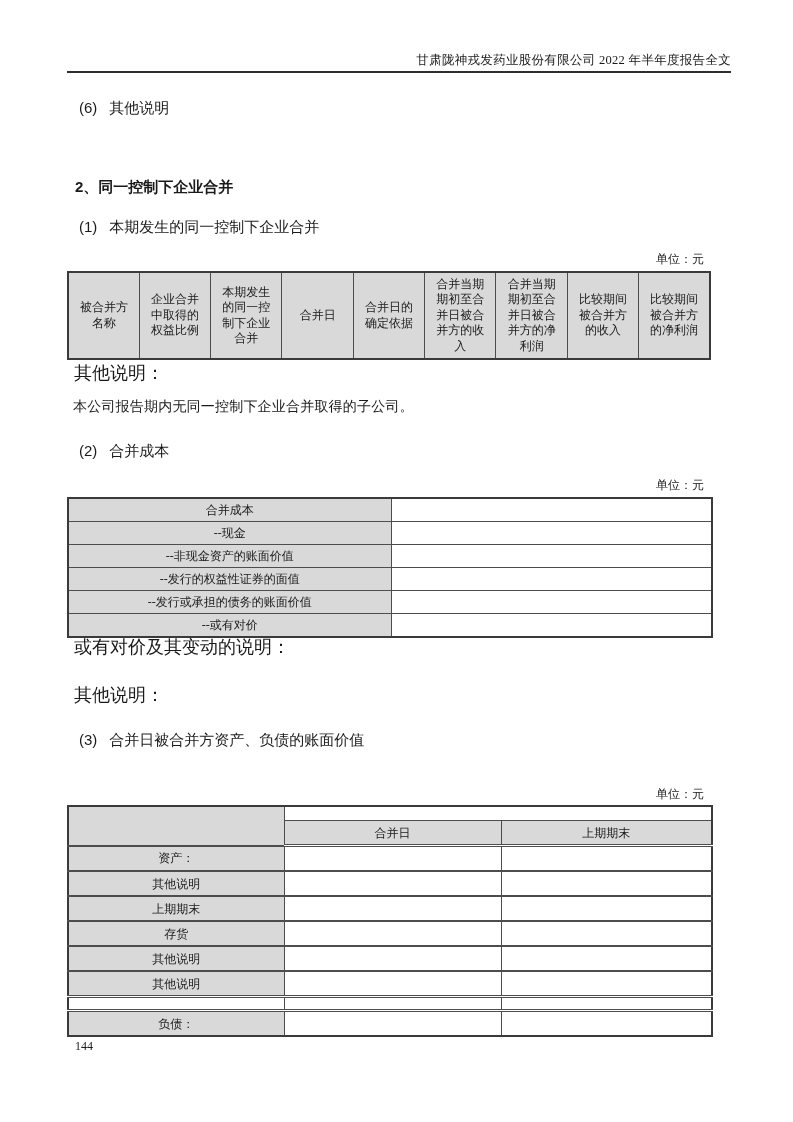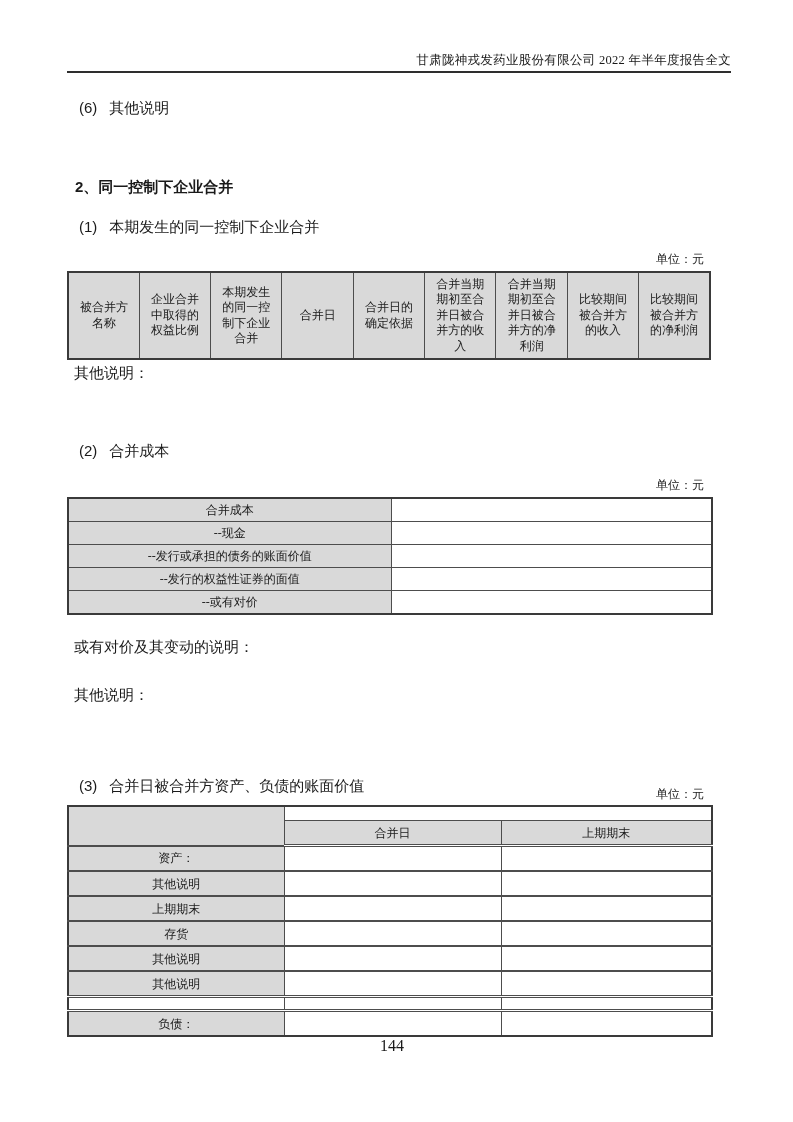--- a/index.html
+++ b/index.html
@@ -35,24 +35,24 @@
   .hnum .num { margin-right:12px; }
   .hmain {
     font-family:"Liberation Sans","DejaVu Sans",sans-serif;
     font-weight:bold; font-size:15px; line-height:19px;
     white-space:nowrap;
   }
   .h6  { top:100px; left:79px; }
   .hm  { top:177px; left:75px; }
   .h21 { top:219px; left:79px; }
   .h22 { top:443px; left:79px; }
-  .h23 { top:778px; left:79px; }
-
-  
-  .note { font-size:15px; line-height:15px; white-space:nowrap; }
+  .h23 { top:732px; left:79px; }
+
+  
+  .note { font-size:18px; line-height:15px; white-space:nowrap; }
   .note1 { top:366px; left:74px; }
   .bodytext { top:398px; left:73px; font-size:14px; line-height:18px; white-space:nowrap; letter-spacing:0.2px; }
   .contingent { top:640px; left:74px; }
   .note2 { top:688px; left:74px; }
 
   
   .unit {
     left:67px; width:637px; text-align:right;
     font-size:12px; line-height:14px;
   }
@@ -97,22 +97,22 @@
   .t3 td { height:21px; line-height:16px; }
   .t3 tr.row-top td { height:11px; }
   .t3 tr.row-colhead td { border-bottom:3px double #4d4d4d; }
   .t3 tr.row-spacer td { height:9px; border-top:3px double #4d4d4d; border-bottom:3px double #4d4d4d; }
   .t3 td, .t2 td { border-color:#555555; }
   .t3 tr td { border-top-width:2px; }
   .t3 tr.row-top td, .t3 tr.row-colhead td { border-top-width:1px; }
 
   
   .pagenum {
-    top:1039px; left:67px; width:650px;
-    text-align:center; font-size:16px; line-height:14px;
+    top:1039px; left:75px; width:650px;
+    text-align:left; font-size:12px; line-height:14px;
   }
 </style>
 </head>
 <body>
 
 <div class="page">
 
   <div class="abs doc-header">甘肃陇神戎发药业股份有限公司 2022 年半年度报告全文</div>
   <div class="abs header-rule"></div>
 
@@ -138,20 +138,21 @@
       <td class="shaded">合并日的确定依据</td>
       <td class="shaded">合并当期期初至合并日被合并方的收入</td>
       <td class="shaded">合并当期期初至合并日被合并方的净利润</td>
       <td class="shaded">比较期间被合并方的收入</td>
       <td class="shaded">比较期间被合并方的净利润</td>
     </tr>
   </tbody>
     </table>
 
   <div class="abs note note1">其他说明：</div>
+  <div class="abs bodytext">本公司报告期内无同一控制下企业合并取得的子公司。</div>
 
   <div class="abs hnum h22">
     <span class="num">(2)</span><span>合并成本</span>
   </div>
 
   <div class="abs unit unit2">单位：元</div>
 
   <table class="abs doc t2">
     <colgroup>
         <col style="width:323px">
@@ -160,25 +161,29 @@
     <tbody>
         <tr>
       <td class="shaded center">合并成本</td>
       <td class="blank"></td>
     </tr>
     <tr>
       <td class="shaded left">--现金</td>
       <td class="blank"></td>
     </tr>
     <tr>
+      <td class="shaded left">--非现金资产的账面价值</td>
+      <td class="blank"></td>
+    </tr>
+    <tr>
+      <td class="shaded left">--发行的权益性证券的面值</td>
+      <td class="blank"></td>
+    </tr>
+    <tr>
       <td class="shaded left">--发行或承担的债务的账面价值</td>
-      <td class="blank"></td>
-    </tr>
-    <tr>
-      <td class="shaded left">--发行的权益性证券的面值</td>
       <td class="blank"></td>
     </tr>
     <tr>
       <td class="shaded left">--或有对价</td>
       <td class="blank"></td>
     </tr>
   </tbody>
     </table>
 
   <div class="abs note contingent">或有对价及其变动的说明：</div>

